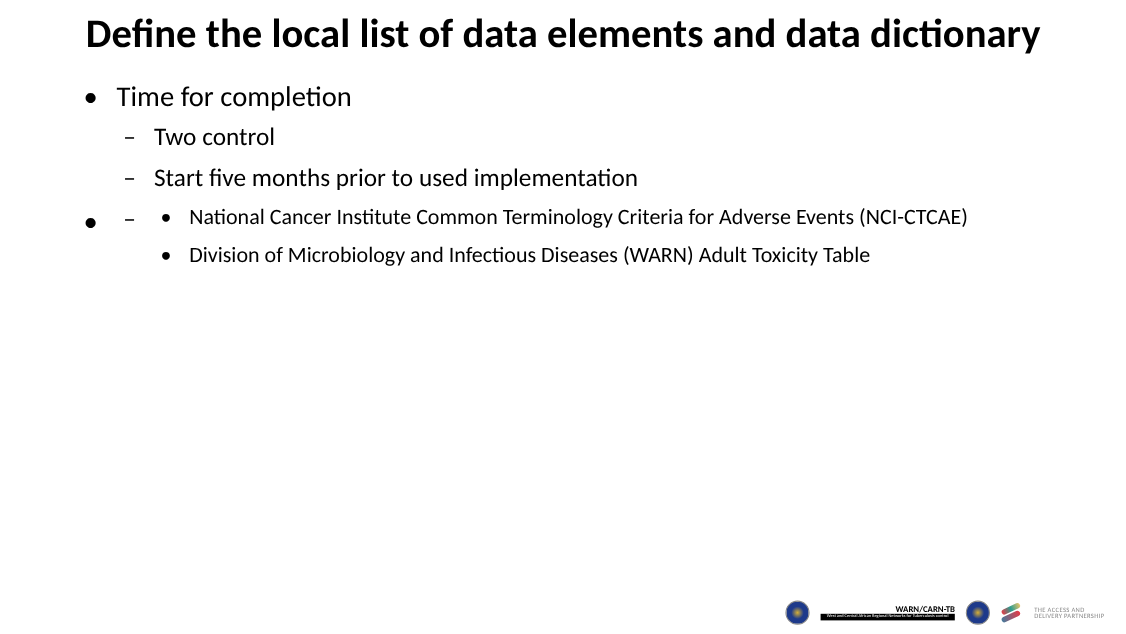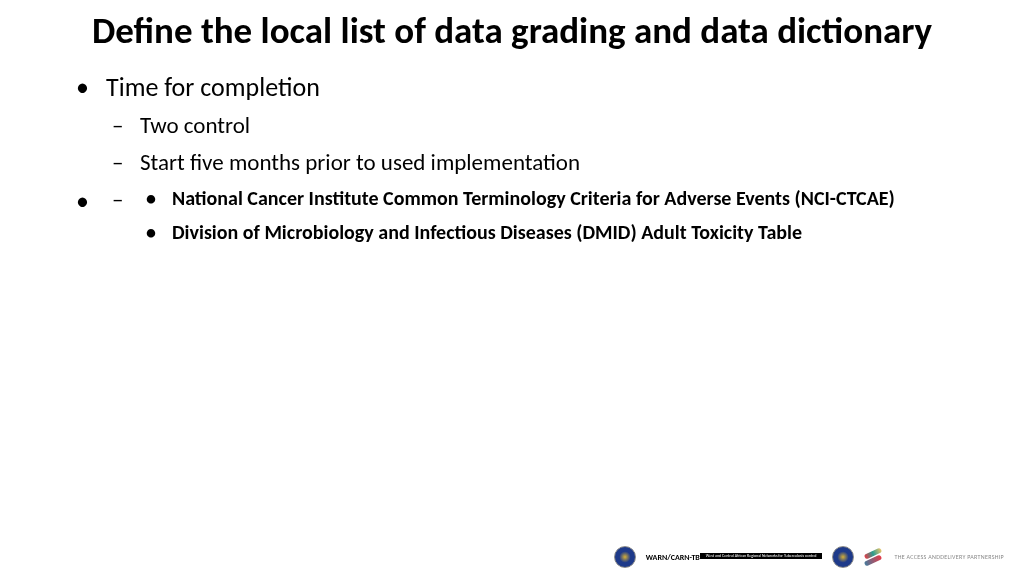--- a/index.html
+++ b/index.html
@@ -65,21 +65,21 @@
       top: 0;
       font-size: 23px;
     }
     ul.level3 {
       list-style: none;
       margin-left: 6px;
       margin-top: 8px;
     }
     ul.level3 > li {
       font-size: 20px;
-      font-weight: 700;
+      font-weight: 400;
       position: relative;
       padding-left: 26px;
       margin-bottom: 8px;
       line-height: 1.3;
     }
     ul.level3 > li::before {
       content: "•";
       position: absolute;
       left: 0;
       top: 0;
@@ -95,22 +95,22 @@
     }
     .seal {
       width: 22px;
       height: 22px;
       border-radius: 50%;
       background: radial-gradient(circle, #d4af37 0%, #1e3a8a 40%, #1e3a8a 100%);
       border: 1px solid #888;
     }
     .warn-block {
       display: flex;
-      flex-direction: row;
-      align-items: flex-start;
+      flex-direction: column;
+      align-items: flex-end;
       line-height: 1;
     }
     .warn-title {
       font-size: 8px;
       font-weight: 700;
       color: #000;
     }
     .warn-sub {
       font-size: 4px;
       background: #000;
@@ -137,34 +137,34 @@
       position: absolute;
       width: 18px;
       height: 5px;
       background: linear-gradient(90deg, #457b9d 0%, #e63946 100%);
       border-radius: 3px;
       top: 11px;
       transform: rotate(-25deg);
     }
     .adp-block {
       display: flex;
-      flex-direction: row;
+      flex-direction: column;
       line-height: 1;
     }
     .adp-line {
       font-size: 6px;
       color: #888;
       letter-spacing: 0.3px;
     }
   </style>
 </head>
 <body>
 
 <div class="slide">
-  <h1 class="title">Define the local list of data grading and data dictionary</h1>
+  <h1 class="title">Define the local list of data elements and data dictionary</h1>
 
   <ul class="level1">
     <li>
       <span>Time for completion</span>
       <ul class="level2">
         <li>
           <span>Two control</span>
         </li>
         <li>
           <span>Start five months prior to used implementation</span>
@@ -172,21 +172,21 @@
       </ul>
     </li>
     <li>
       <ul class="level2">
         <li>
           <ul class="level3">
             <li>
               <span>National Cancer Institute Common Terminology Criteria for Adverse Events (NCI-CTCAE)</span>
             </li>
             <li>
-              <span>Division of Microbiology and Infectious Diseases (DMID) Adult Toxicity Table</span>
+              <span>Division of Microbiology and Infectious Diseases (WARN) Adult Toxicity Table</span>
             </li>
           </ul>
         </li>
       </ul>
     </li>
   </ul>
 </div>
 
 <div class="footer-logos">
   <div class="seal"></div>

